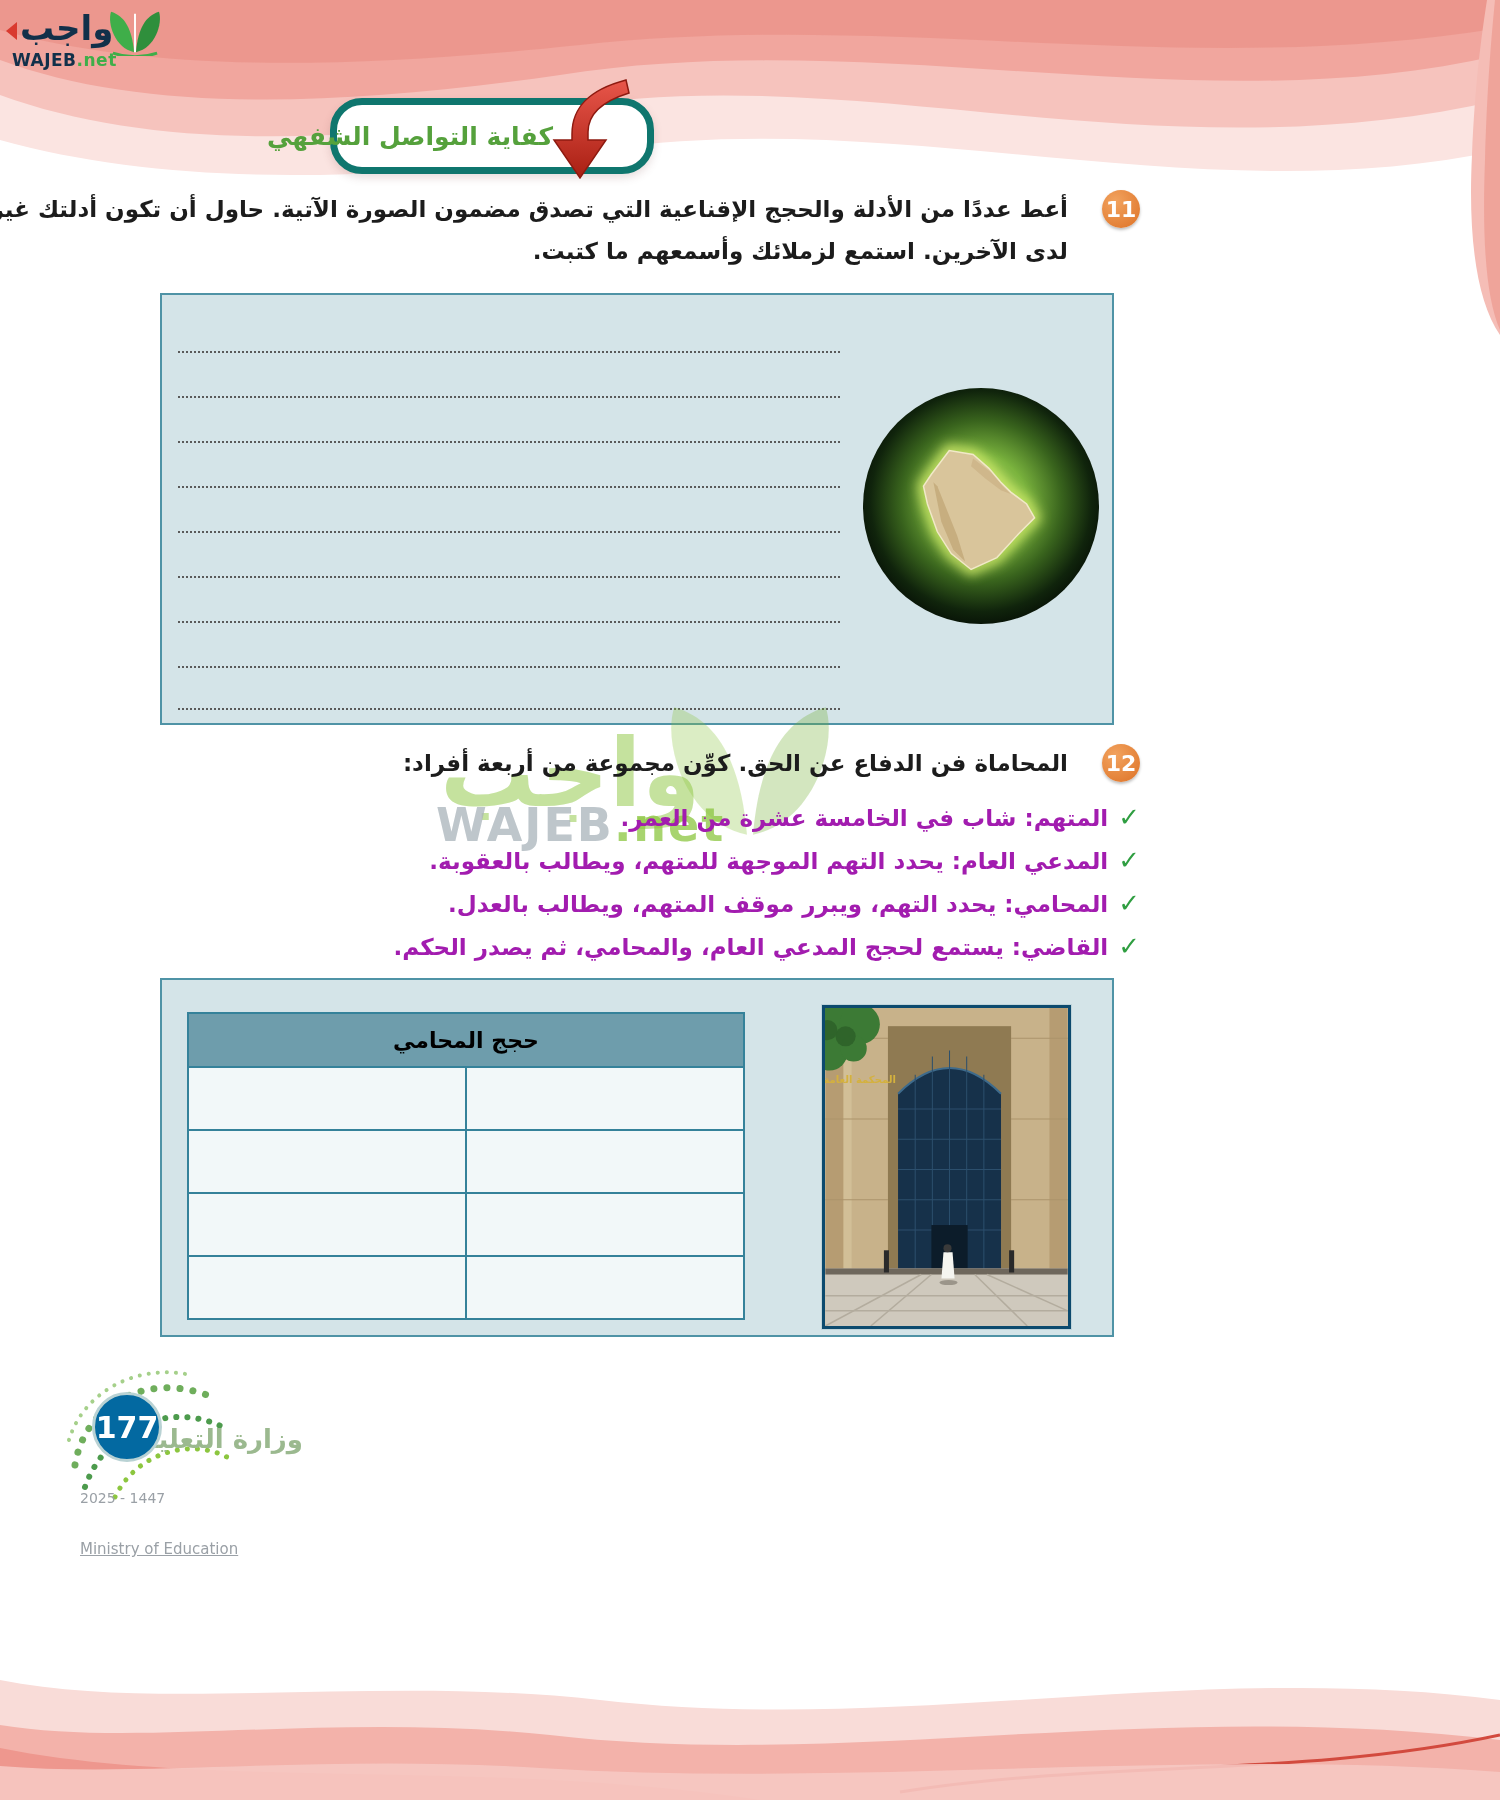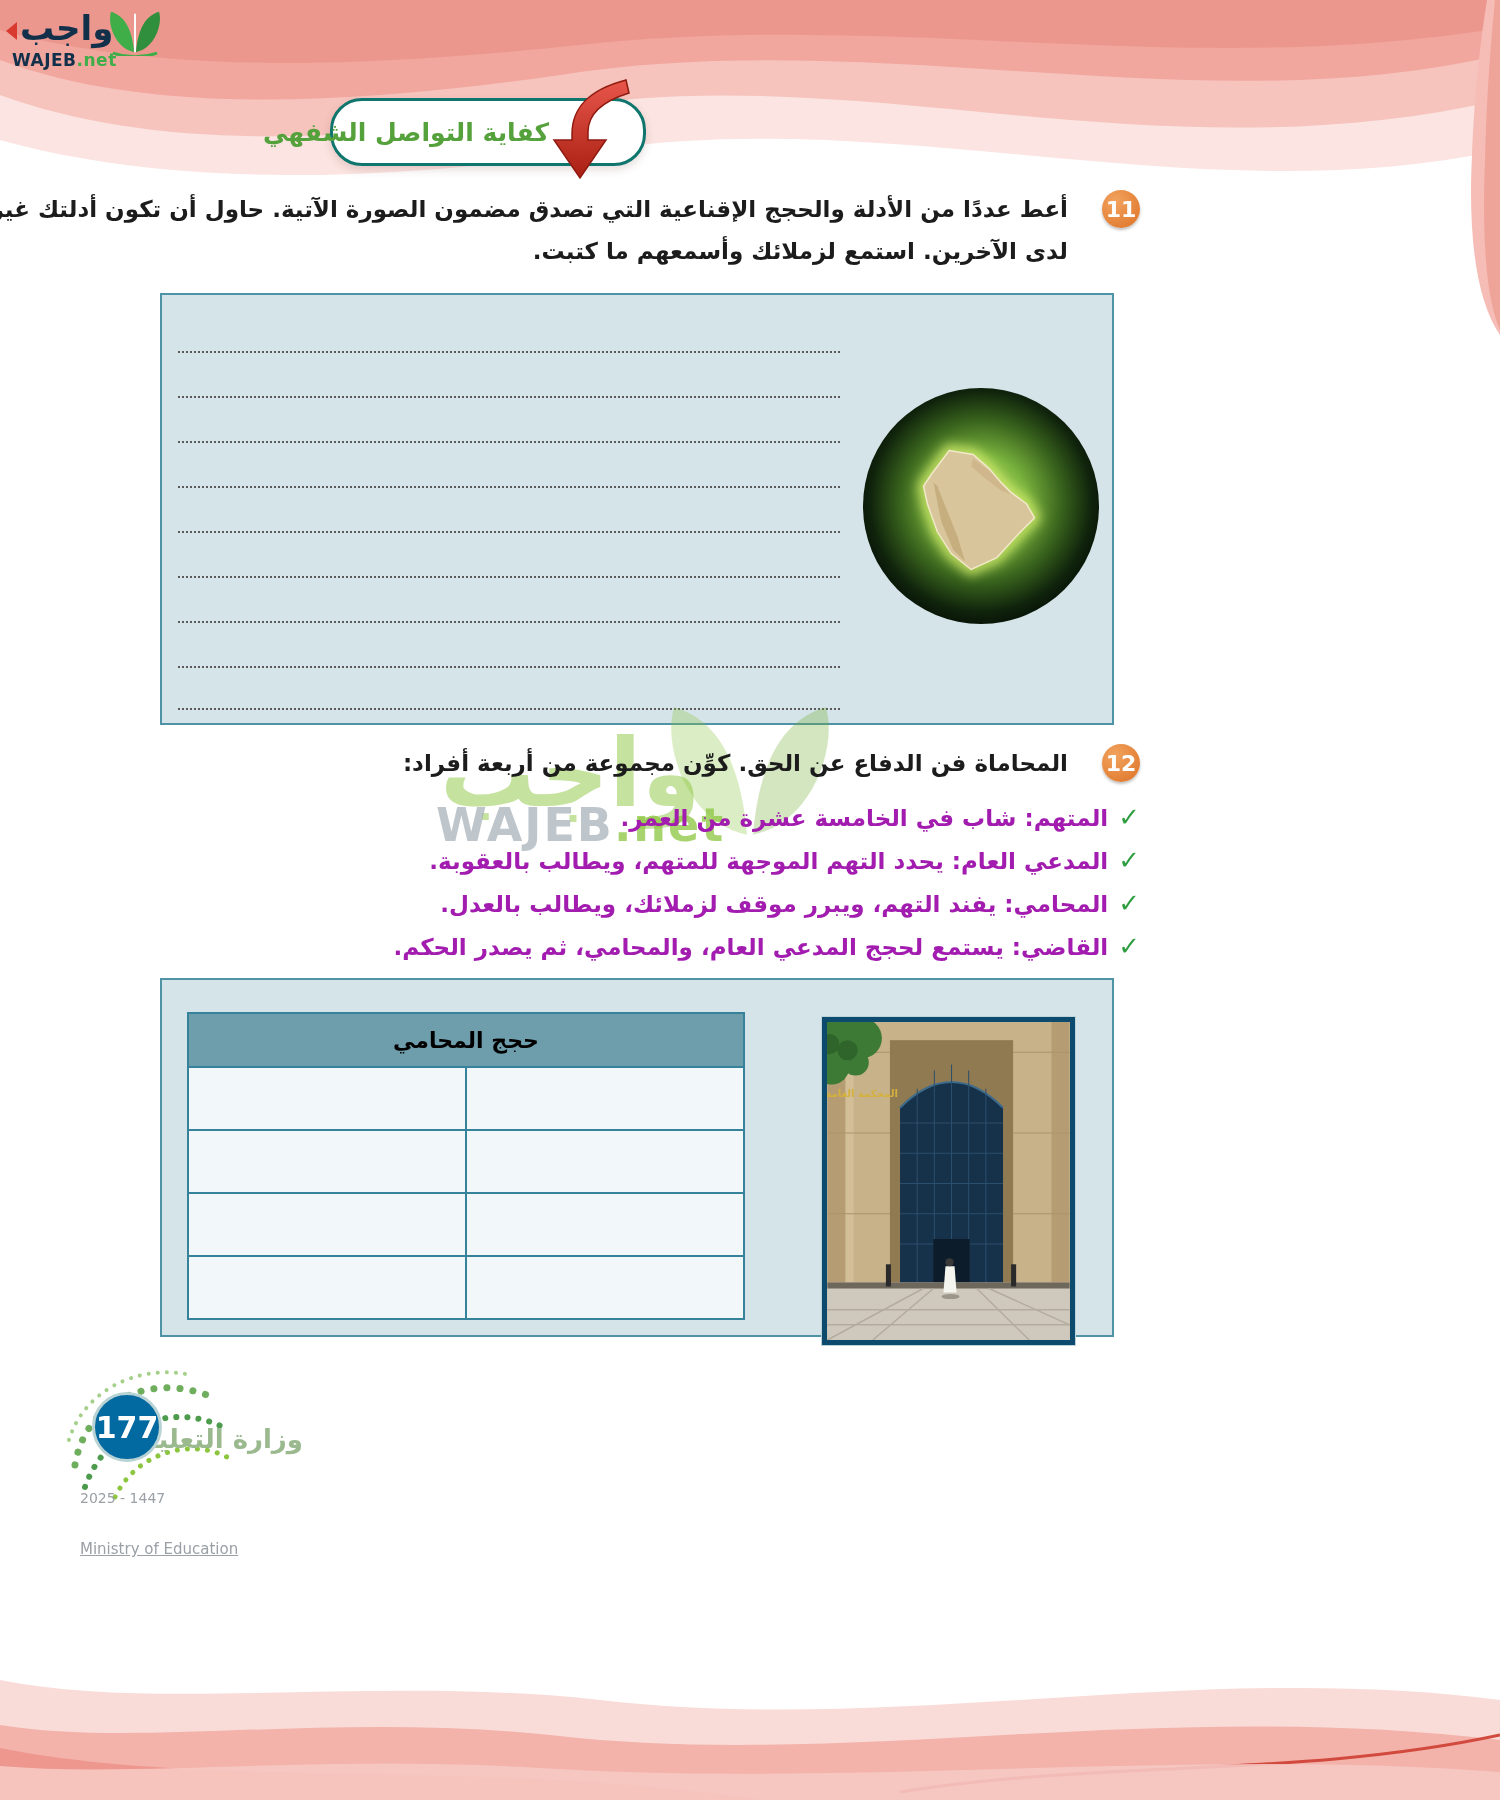--- a/index.html
+++ b/index.html
@@ -11,21 +11,21 @@
   .waves-bottom{left:0;top:1640px;width:1500px;height:160px;z-index:0;pointer-events:none;}
   
   .logo{left:6px;top:6px;width:180px;height:66px;z-index:3;}
   .logo-ar{position:absolute;left:14px;top:2px;font-size:34px;font-weight:700;color:#12304a;direction:rtl;}
   .logo-site{position:absolute;left:6px;top:44px;font-size:17px;font-weight:700;color:#12304a;letter-spacing:.5px;}
   .logo-site .tld{color:#3fae49;}
   .logo-book{position:absolute;left:96px;top:2px;width:66px;height:48px;}
   .logo-accent{position:absolute;left:0;top:16px;width:0;height:0;border-top:9px solid transparent;
                border-bottom:9px solid transparent;border-right:11px solid #d93a2f;}
   
-  .badge{left:330px;top:98px;width:300px;height:62px;background:#ffffff;border:3px solid #0f766e;
+  .badge{left:330px;top:98px;width:300px;height:62px;background:#ffffff;border:7px solid #0f766e;
          border-radius:32px;box-shadow:0 4px 8px rgba(120,70,70,.18);z-index:2;
          display:flex;align-items:center;justify-content:flex-start;padding-right:10px;}
   .badge-label{width:72%;text-align:center;font-size:25px;font-weight:700;color:#55a13c;direction:rtl;white-space:nowrap;}
   .badge-arrow{left:528px;top:74px;width:112px;height:112px;z-index:3;}
   
   .qrow{left:150px;width:990px;z-index:2;direction:rtl;display:flex;gap:14px;align-items:flex-start;}
   .qnum{flex:0 0 38px;width:38px;height:38px;border-radius:50%;margin-top:2px;
         background:radial-gradient(circle at 35% 30%,#f2a35f,#dd7226);
         color:#ffffff;font-size:22px;font-weight:700;display:flex;align-items:center;justify-content:center;
         box-shadow:0 2px 3px rgba(0,0,0,.25);margin-left:20px;}
@@ -49,22 +49,22 @@
   .check-label{font-size:23px;font-weight:700;color:#a21caf;line-height:36px;white-space:nowrap;}
   
   .table-box{left:160px;top:978px;width:950px;height:355px;background:#d4e4e8;
              border:2px solid #4f93a6;z-index:1;}
   .args-table{position:absolute;left:25px;top:32px;width:556px;direction:rtl;border:1px solid #35829a;}
   .thead{display:flex;}
   .th{flex:1;height:52px;background:#6e9dac;color:#000000;font-size:22px;font-weight:700;
       display:flex;align-items:center;justify-content:center;border:1px solid #35829a;white-space:nowrap;}
   .trow{display:flex;}
   .tcell{flex:1;height:61px;background:#f2f8f9;border:1px solid #35829a;}
-  .photo{position:absolute;left:660px;top:25px;width:243px;height:318px;border:5px solid #0c4a6e;
-         box-shadow:0 0 0 1px #bfd4da;margin-top:12px;}
+  .photo{position:absolute;left:660px;top:25px;width:243px;height:318px;border:3px solid #0c4a6e;
+         box-shadow:0 0 0 1px #bfd4da;}
   .photo svg{display:block;width:100%;height:100%;}
   
   .ministry-dots{left:55px;top:1345px;width:190px;height:170px;z-index:1;}
   .ministry-ar{left:138px;top:1424px;font-size:26px;font-weight:700;color:#9bb98f;direction:rtl;z-index:2;white-space:nowrap;}
   .page-badge{left:92px;top:1392px;width:64px;height:64px;border-radius:50%;background:#0369a1;
               border:3px solid #b9d2d4;color:#ffffff;font-size:30px;font-weight:700;
               display:flex;align-items:center;justify-content:center;z-index:3;}
   .ministry-en{left:80px;top:1540px;font-size:15px;color:#9aa0a6;z-index:2;text-decoration:underline;}
   .ministry-years{left:80px;top:1490px;font-size:14px;color:#9aa0a6;z-index:2;}
 </style>
@@ -166,21 +166,21 @@
     <div class="check-item">
       <span class="check-mark">✓</span>
       <span class="check-label">المتهم: شاب في الخامسة عشرة من العمر.</span>
     </div>
     <div class="check-item">
       <span class="check-mark">✓</span>
       <span class="check-label">المدعي العام: يحدد التهم الموجهة للمتهم، ويطالب بالعقوبة.</span>
     </div>
     <div class="check-item">
       <span class="check-mark">✓</span>
-      <span class="check-label">المحامي: يفند التهم، ويبرر موقف لزملائك، ويطالب بالعدل.</span>
+      <span class="check-label">المحامي: يحدد التهم، ويبرر موقف المتهم، ويطالب بالعدل.</span>
     </div>
     <div class="check-item">
       <span class="check-mark">✓</span>
       <span class="check-label">القاضي: يستمع لحجج المدعي العام، والمحامي، ثم يصدر الحكم.</span>
     </div>
   </div>
 
   <div class="abs table-box">
     <div class="args-table">
       <div class="thead">

